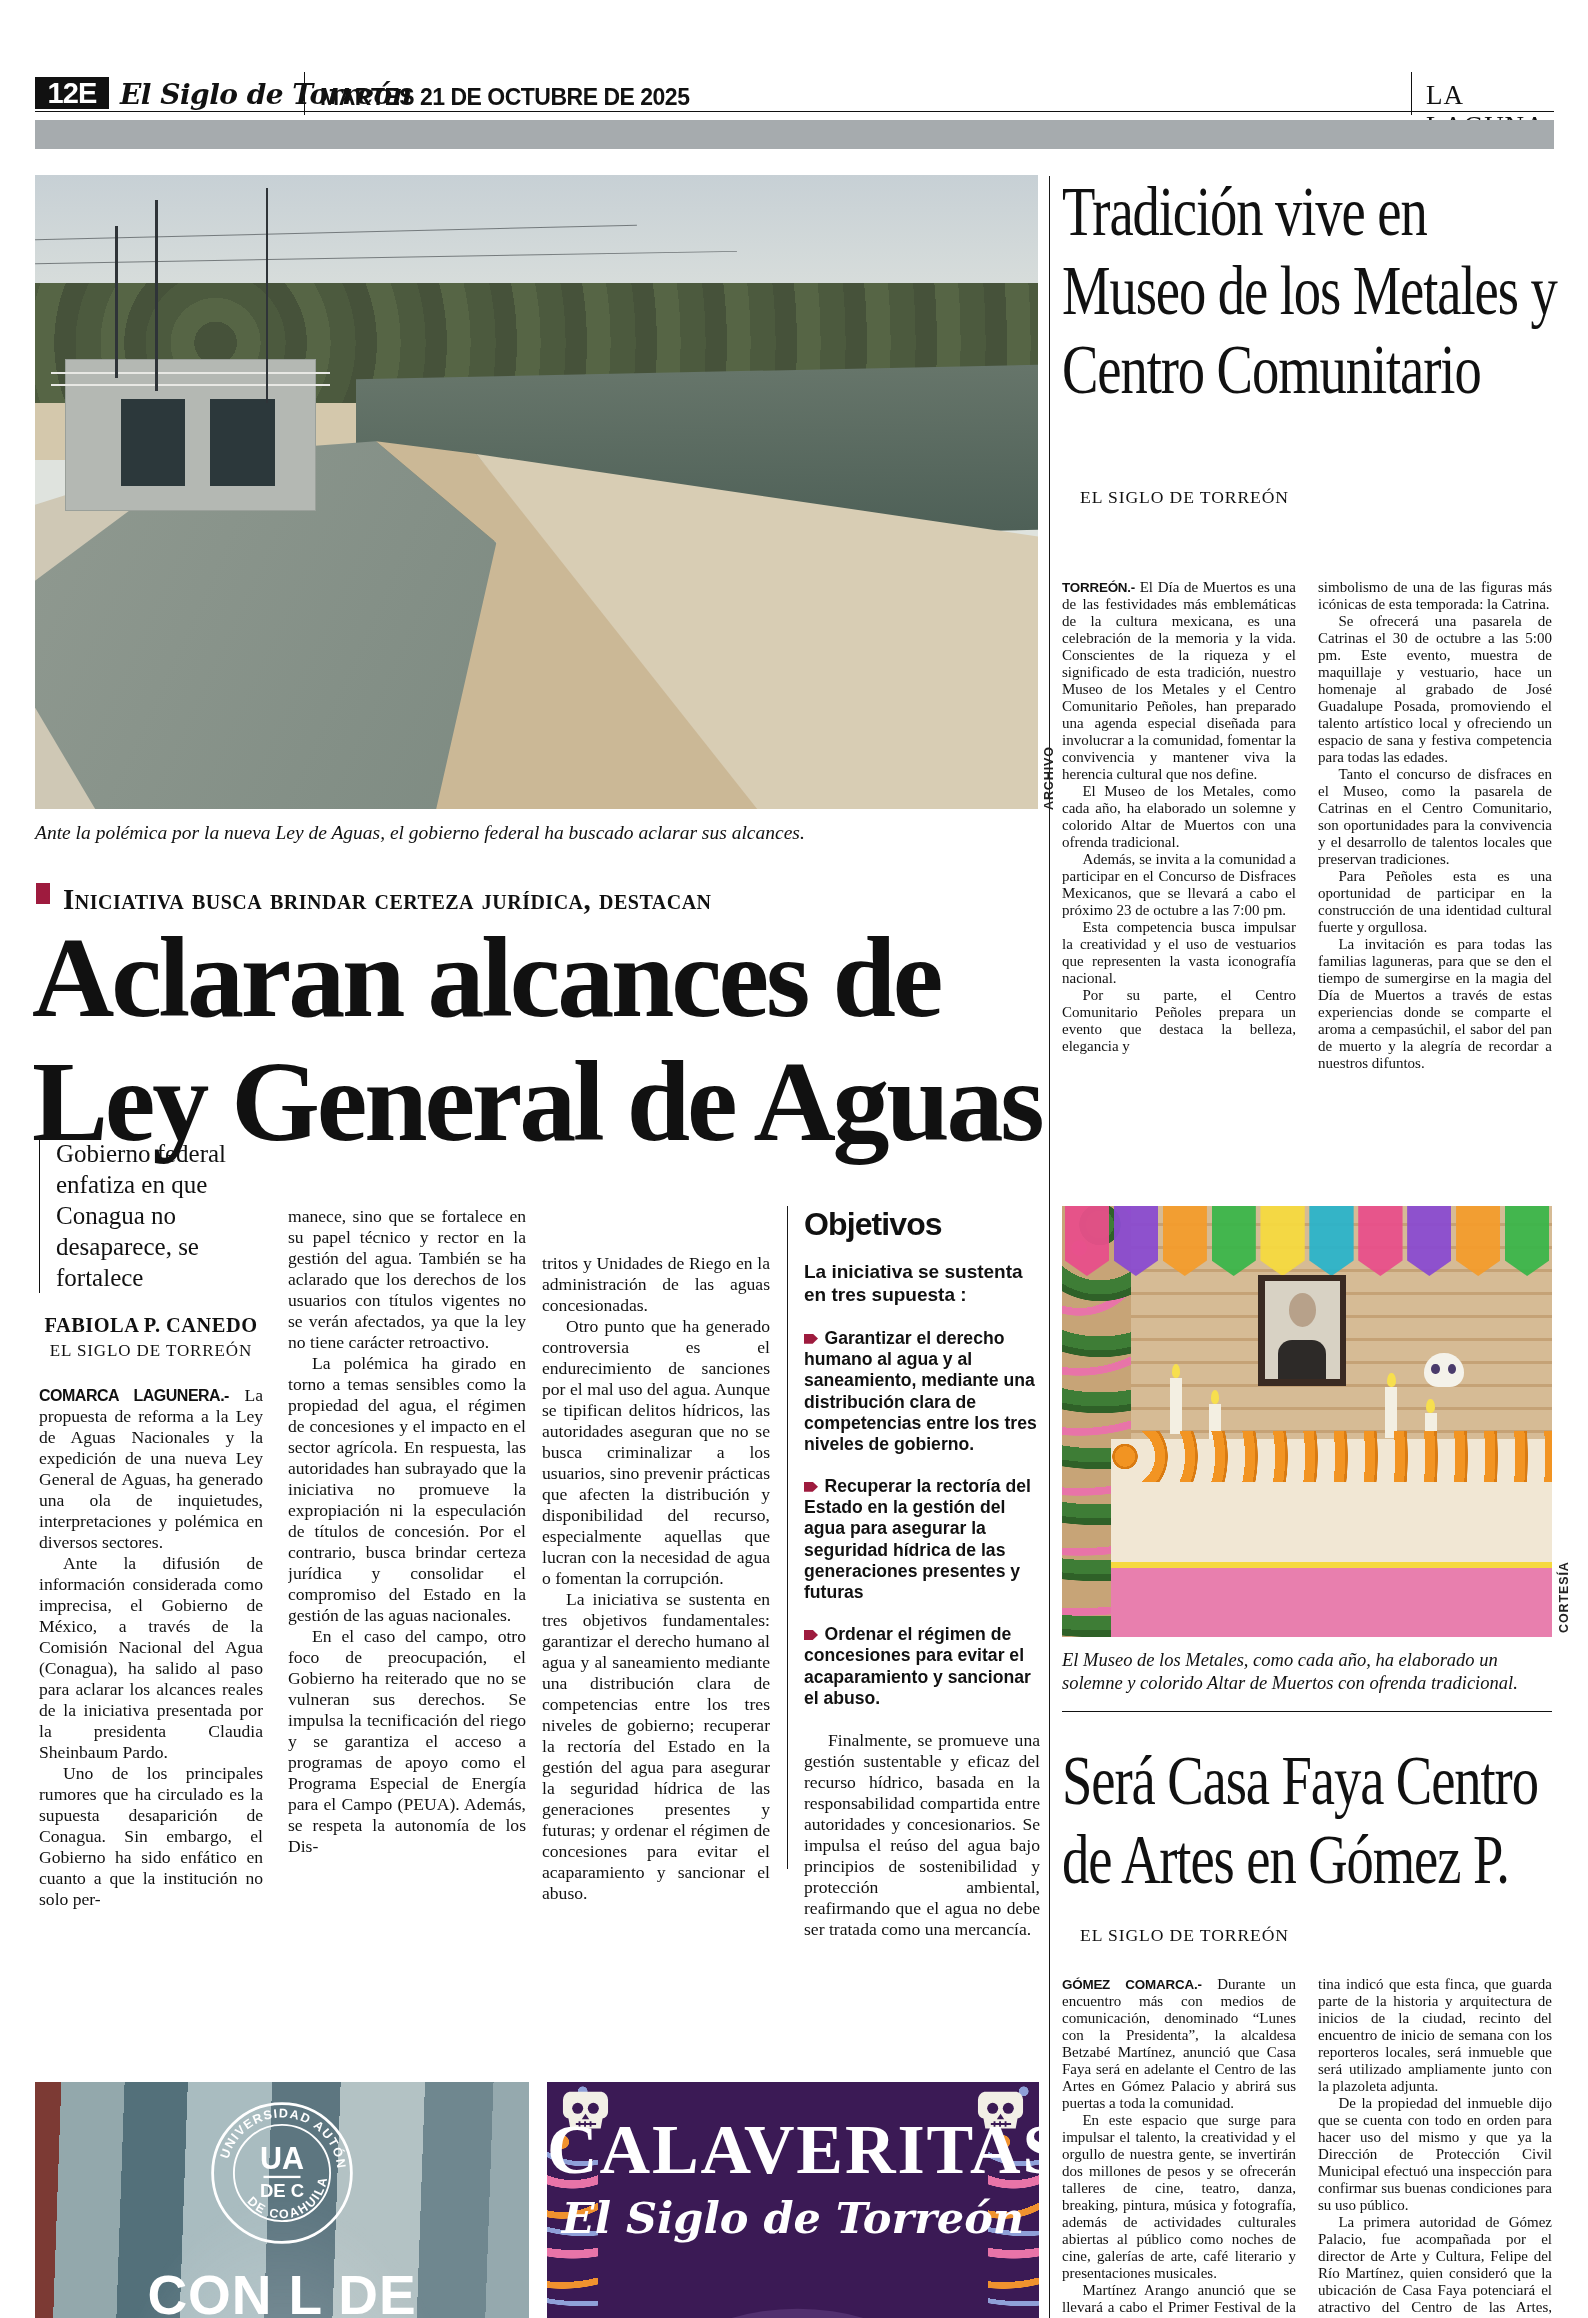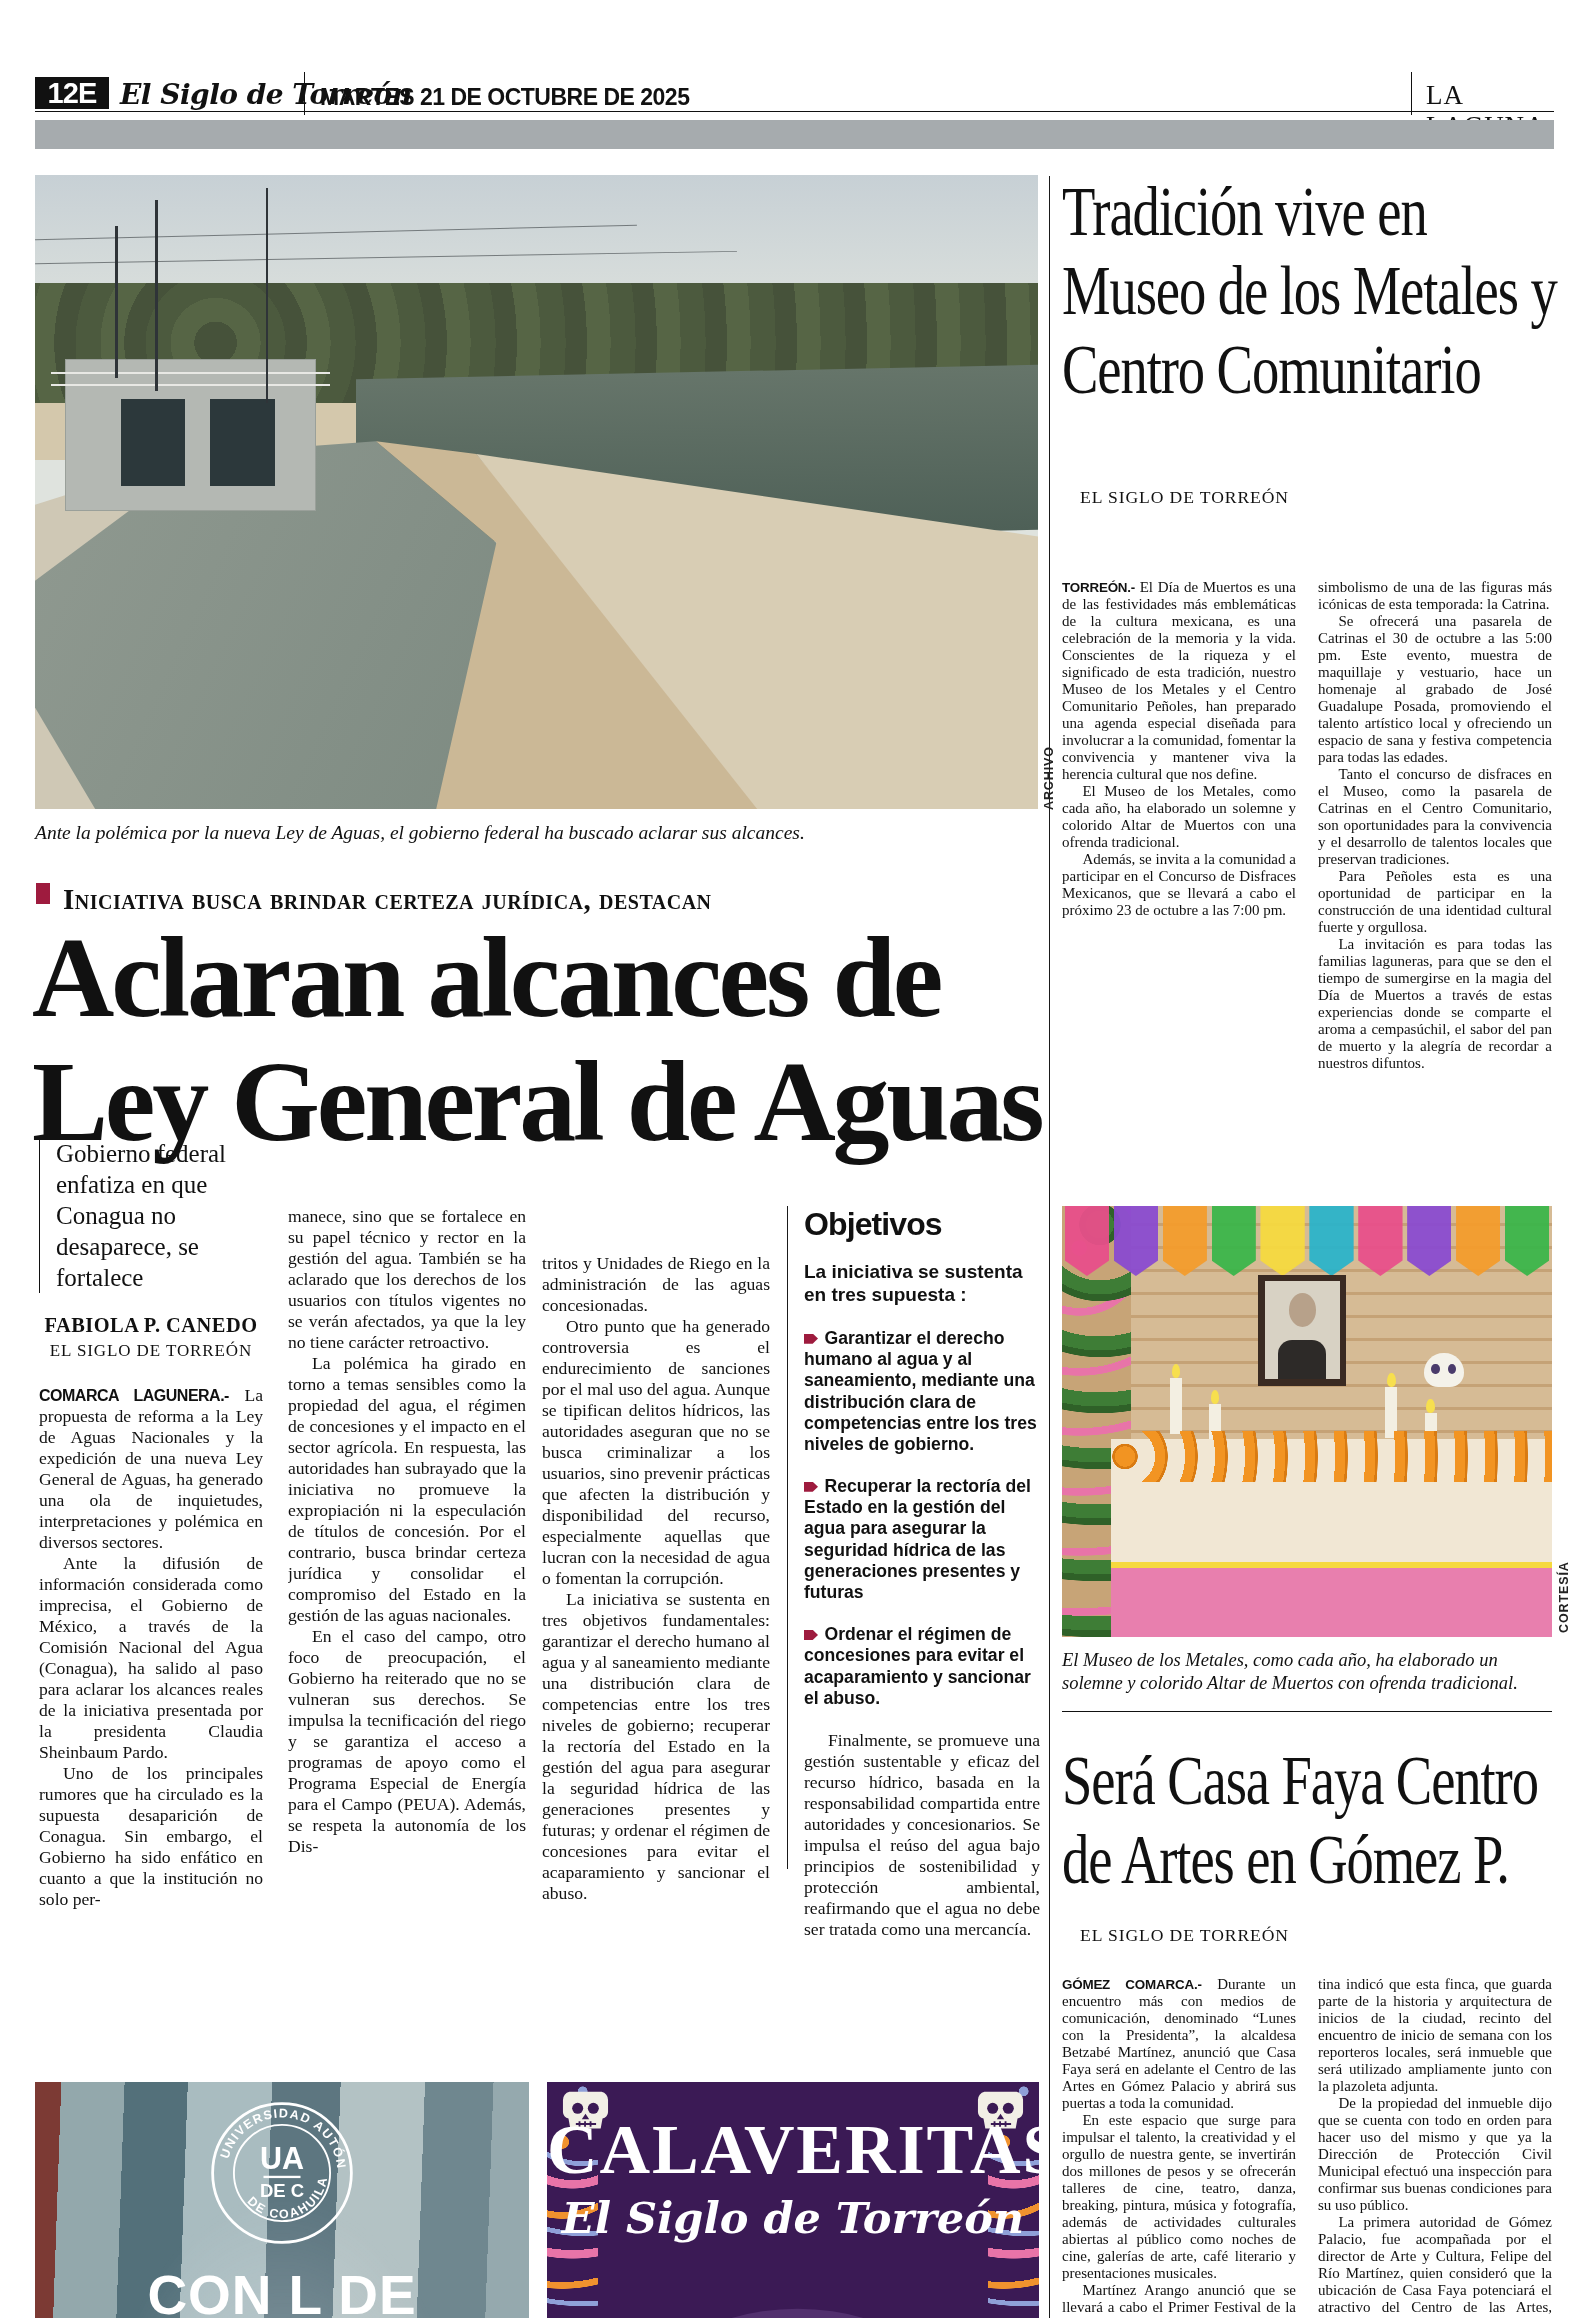--- a/index.html
+++ b/index.html
@@ -213,20 +213,22 @@
       <div class="rc-headline">Museo de los Metales y</div>
       <div class="rc-headline">Centro Comunitario</div>
     </div>
     <div class="rc-byline" style="position:absolute; top:320px; left:0;">EL SIGLO DE TORREÓN</div>
 
     <div class="rc-body" style="top:412px; height:640px;">
       <div class="rc-col c1">
         <p class="rc-p"><span class="rc-dateline">TORREÓN.-</span> <span>El Día de Muertos es una de las festividades más emblemáticas de la cultura mexicana, es una celebración de la memoria y la vida. Conscientes de la riqueza y el significado de esta tradición, nuestro Museo de los Metales y el Centro Comunitario Peñoles, han preparado una agenda especial diseñada para involucrar a la comunidad, fomentar la convivencia y mantener viva la herencia cultural que nos define.</span></p>
         <p class="rc-p ind">El Museo de los Metales, como cada año, ha elaborado un solemne y colorido Altar de Muertos con una ofrenda tradicional.</p>
         <p class="rc-p ind">Además, se invita a la comunidad a participar en el Concurso de Disfraces Mexicanos, que se llevará a cabo el próximo 23 de octubre a las 7:00 pm.</p>
+        <p class="rc-p ind">Esta competencia busca impulsar la creatividad y el uso de vestuarios que representen la vasta iconografía nacional.</p>
+        <p class="rc-p ind">Por su parte, el Centro Comunitario Peñoles prepara un evento que destaca la belleza, elegancia y</p>
       </div>
       <div class="rc-col c2">
         <p class="rc-p">simbolismo de una de las figuras más icónicas de esta temporada: la Catrina.</p>
         <p class="rc-p ind">Se ofrecerá una pasarela de Catrinas el 30 de octubre a las 5:00 pm. Este evento, muestra de maquillaje y vestuario, hace un homenaje al grabado de José Guadalupe Posada, promoviendo el talento artístico local y ofreciendo un espacio de sana y festiva competencia para todas las edades.</p>
         <p class="rc-p ind">Tanto el concurso de disfraces en el Museo, como la pasarela de Catrinas en el Centro Comunitario, son oportunidades para la convivencia y el desarrollo de talentos locales que preservan tradiciones.</p>
         <p class="rc-p ind">Para Peñoles esta es una oportunidad de participar en la construcción de una identidad cultural fuerte y orgullosa.</p>
         <p class="rc-p ind">La invitación es para todas las familias laguneras, para que se den el tiempo de sumergirse en la magia del Día de Muertos a través de estas experiencias donde se comparte el aroma a cempasúchil, el sabor del pan de muerto y la alegría de recordar a nuestros difuntos.</p>
       </div>
     </div>
 

